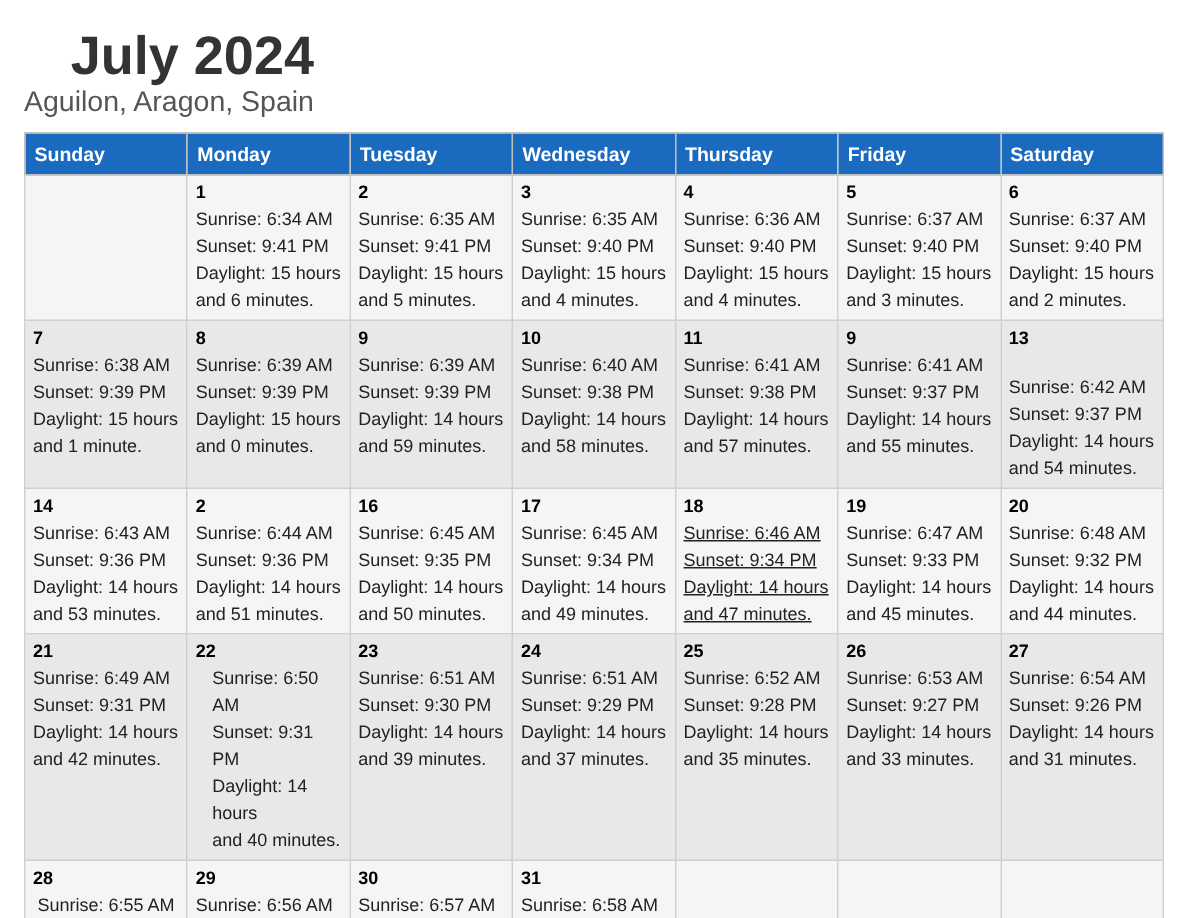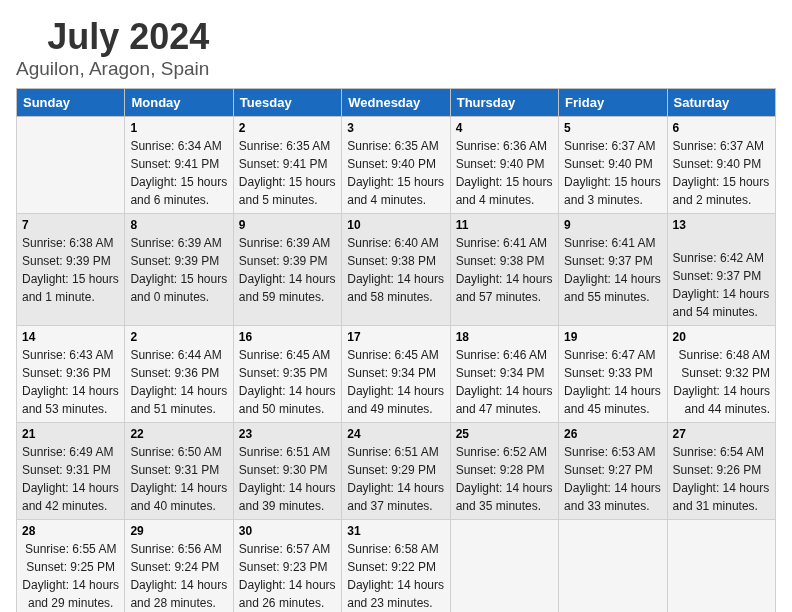--- a/index.html
+++ b/index.html
@@ -234,51 +234,51 @@
         </td>
         <td>
           <span class="day-num">17</span>
           <div class="day-info" style="white-space: pre-line;">Sunrise: 6:45 AM
 Sunset: 9:34 PM
 Daylight: 14 hours
 and 49 minutes.</div>
         </td>
         <td>
           <span class="day-num">18</span>
-          <div class="day-info" style="white-space: pre-line;">Sunrise: 6:46 AM
+          <div class="day-info" style="white-space: pre-line; text-decoration: underline;">Sunrise: 6:46 AM
 Sunset: 9:34 PM
 Daylight: 14 hours
 and 47 minutes.</div>
         </td>
         <td>
           <span class="day-num">19</span>
           <div class="day-info" style="white-space: pre-line;">Sunrise: 6:47 AM
 Sunset: 9:33 PM
 Daylight: 14 hours
 and 45 minutes.</div>
         </td>
         <td>
           <span class="day-num">20</span>
-          <div class="day-info" style="white-space: pre-line; text-align: right;">Sunrise: 6:48 AM
+          <div class="day-info" style="white-space: pre-line;">Sunrise: 6:48 AM
 Sunset: 9:32 PM
 Daylight: 14 hours
 and 44 minutes.</div>
         </td>
       </tr>
       <tr>
         <td>
           <span class="day-num">21</span>
           <div class="day-info" style="white-space: pre-line;">Sunrise: 6:49 AM
 Sunset: 9:31 PM
 Daylight: 14 hours
 and 42 minutes.</div>
         </td>
         <td>
           <span class="day-num">22</span>
-          <div class="day-info" style="white-space: pre-line;">Sunrise: 6:50 AM
+          <div class="day-info" style="white-space: pre-line; margin-left: 11px;">Sunrise: 6:50 AM
 Sunset: 9:31 PM
 Daylight: 14 hours
 and 40 minutes.</div>
         </td>
         <td>
           <span class="day-num">23</span>
           <div class="day-info" style="white-space: pre-line;">Sunrise: 6:51 AM
 Sunset: 9:30 PM
 Daylight: 14 hours
 and 39 minutes.</div>

